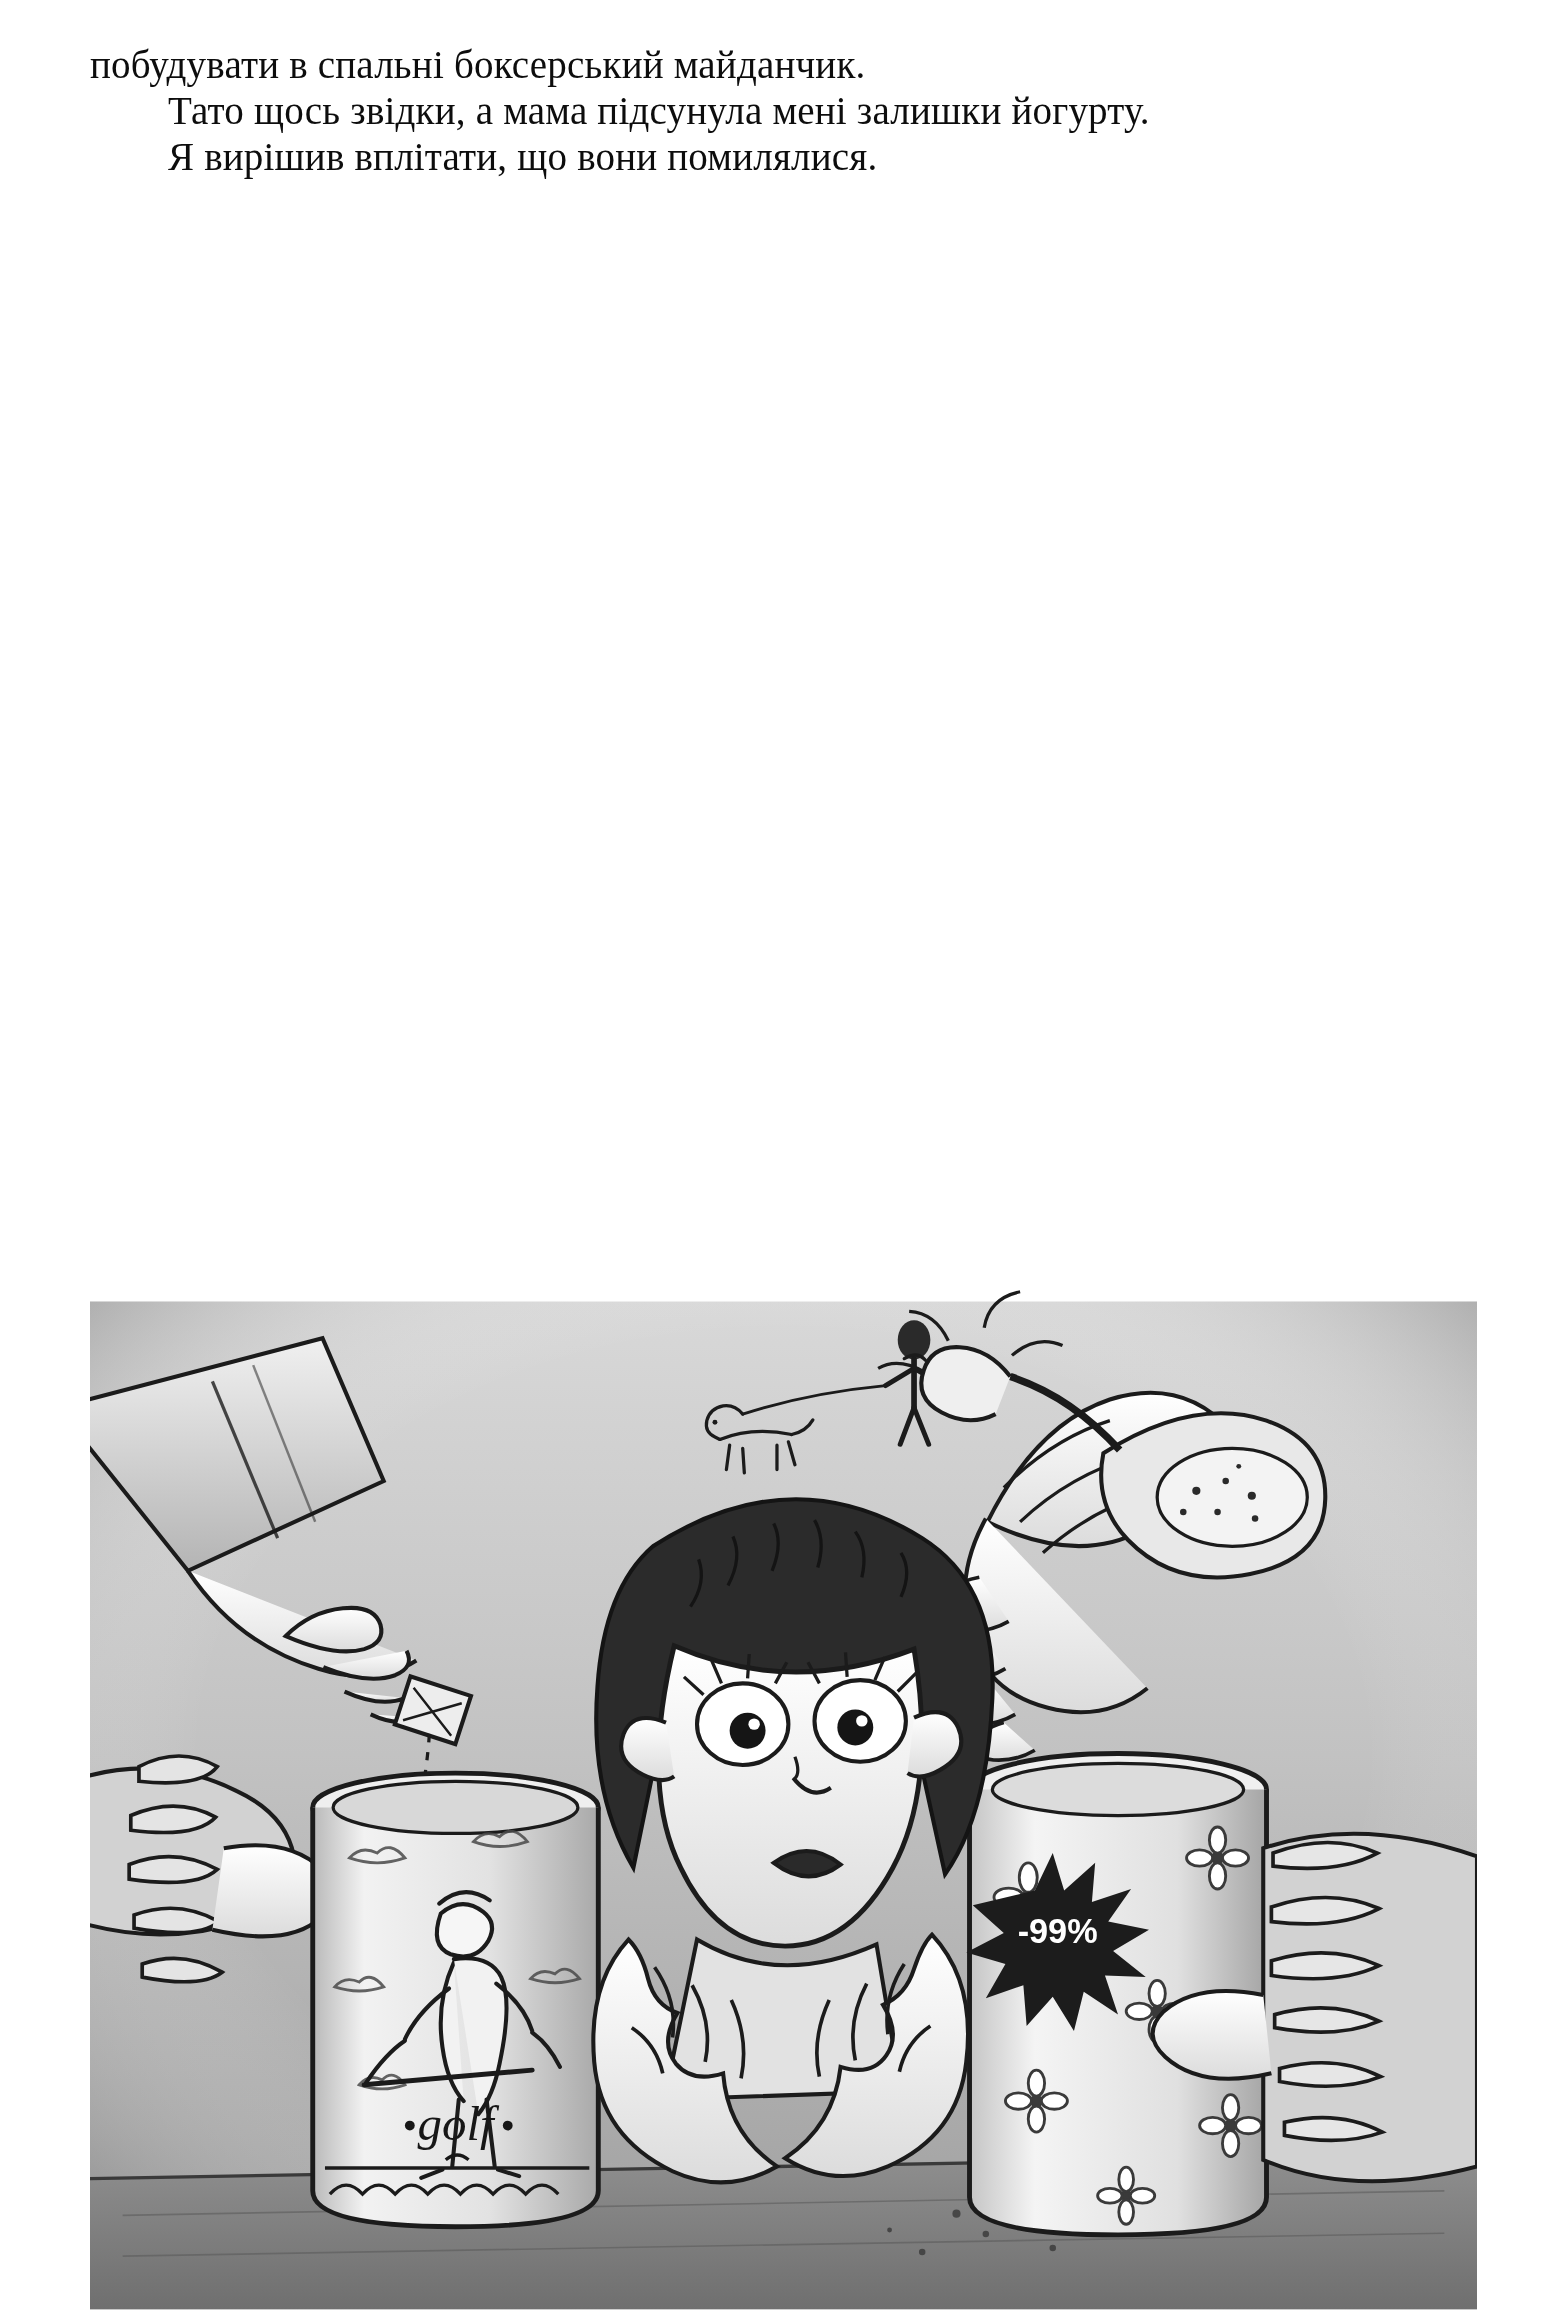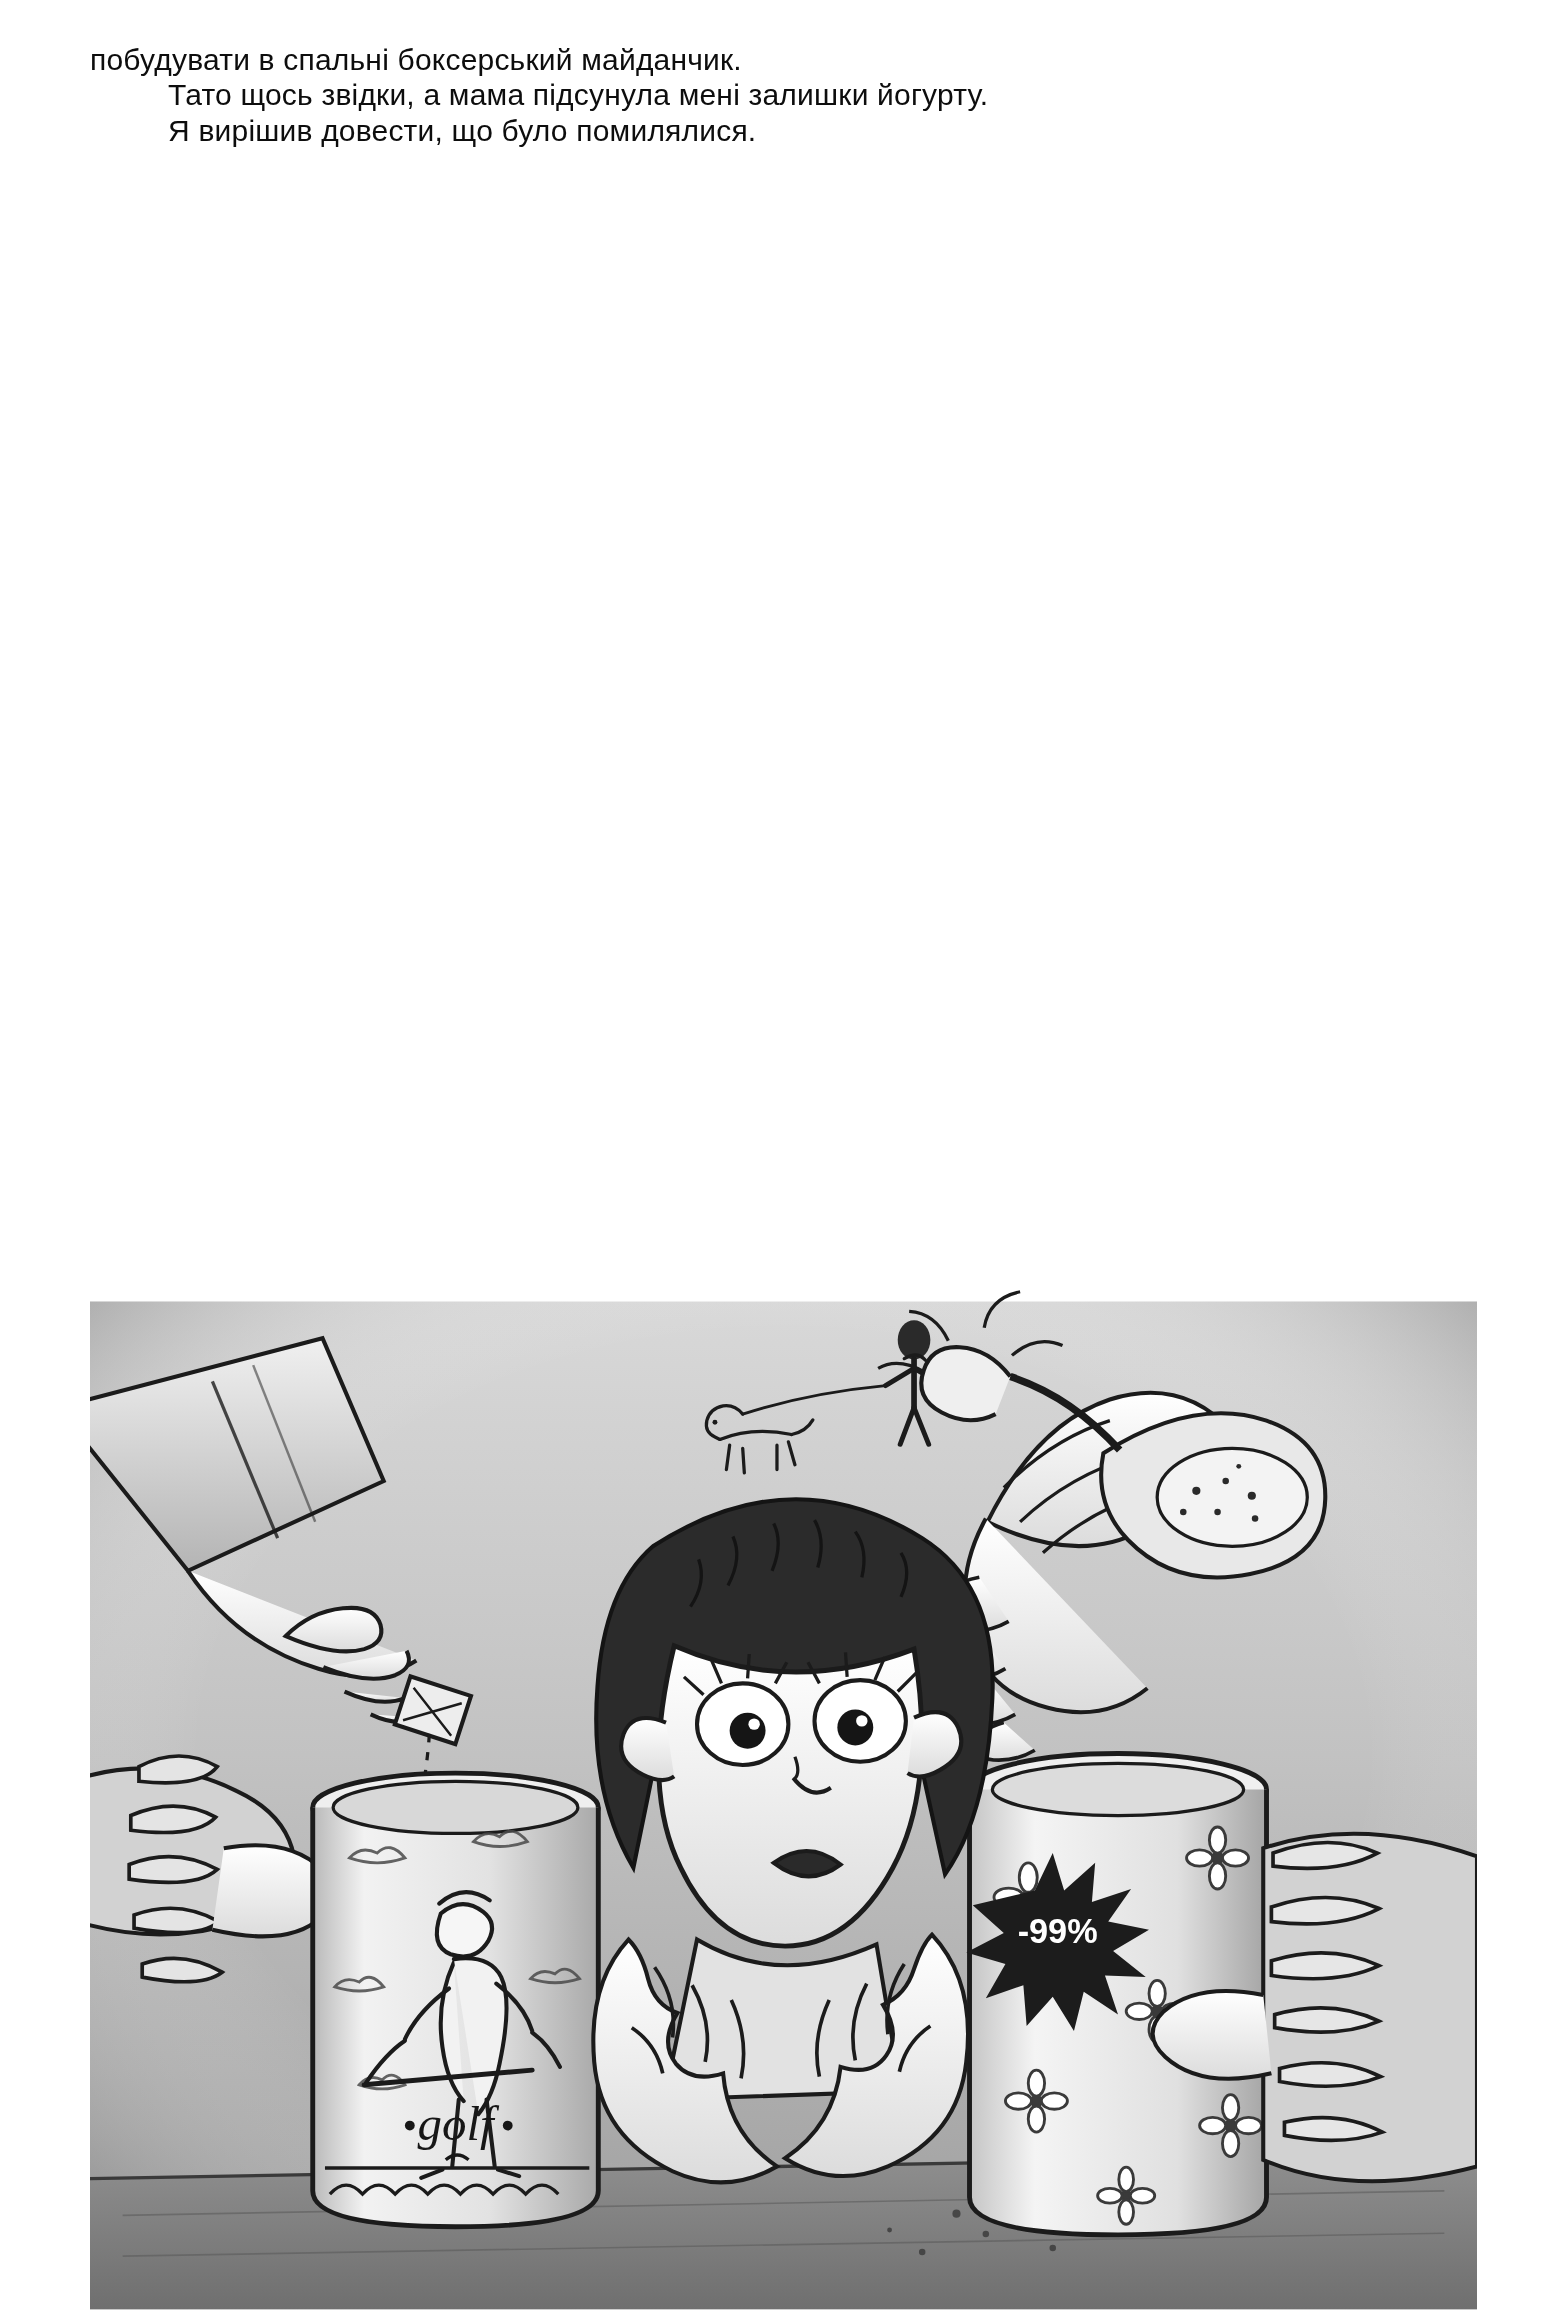--- a/index.html
+++ b/index.html
@@ -16,22 +16,22 @@
   }
   .page {
     position: relative;
     width: 1566px;
     height: 2319px;
     background: #ffffff;
     box-sizing: border-box;
     padding: 42px 90px 0 90px;
   }
   .body-text {
-    font-family: Liberation Sans, sans-serif;
-    font-size: 30px;
+    font-family: Liberation Serif, serif;
+    font-size: 39px;
     line-height: 1.175;
     letter-spacing: 0.2px;
     color: #0d0d0d;
     text-align: justify;
     text-justify: inter-word;
   }
   .body-text p {
     margin: 0;
     padding: 0;
   }
@@ -60,21 +60,21 @@
   }
 </style>
 </head>
 <body>
 
 <div class="page">
 
   <div class="body-text">
     <p>побудувати в спальні боксерський майданчик.</p>
     <p class="indent">Тато щось звідки, а мама підсунула мені залишки йогурту.</p>
-    <p class="indent">Я вирішив довести, що було помилялися.</p>
+    <p class="indent">Я вирішив вплітати, що вони помилялися.</p>
   </div>
 
   <div class="illustration-wrap">
     <div class="illustration">
       <svg class="art" viewBox="0 0 1700 1277" preserveAspectRatio="xMidYMid meet">
         <defs>
           <linearGradient id="bgGrad" x1="0" y1="0" x2="0" y2="1">
             <stop offset="0%" stop-color="#d8d8d8"></stop>
             <stop offset="45%" stop-color="#c2c2c2"></stop>
             <stop offset="100%" stop-color="#9d9d9d"></stop>

